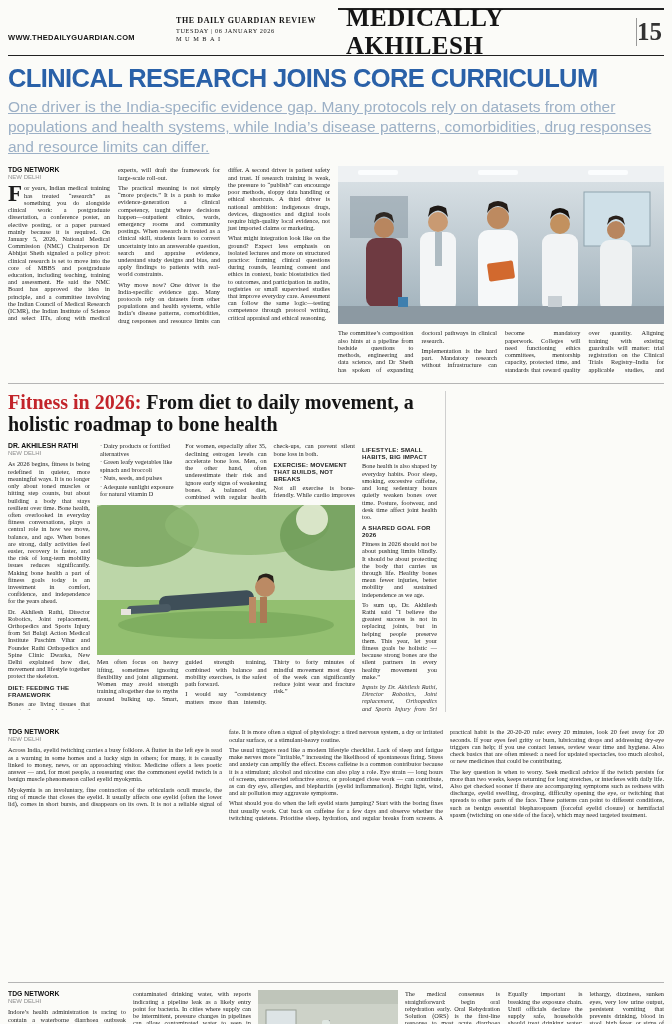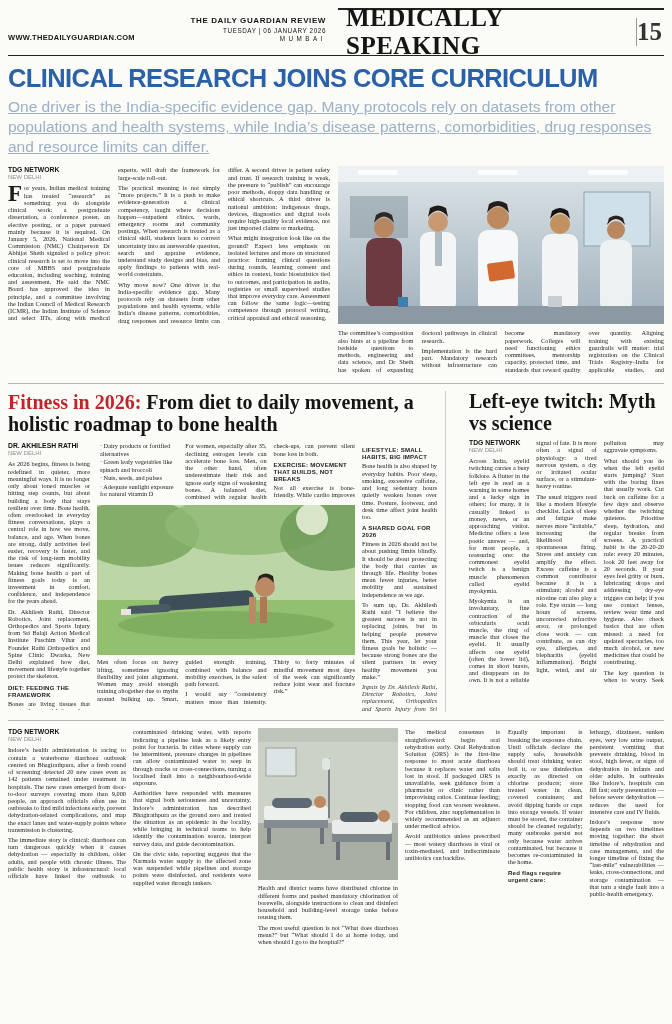--- a/index.html
+++ b/index.html
@@ -3,21 +3,21 @@
 <meta charset="utf-8">
 <style>
   * { margin:0; padding:0; box-sizing:border-box; }
   html,body { background:#e9e7e2; }
   .page{ width:672px; height:1024px; margin:0 auto; background:#fbfbf8; padding:8px; overflow:hidden;
          color:#151515; font-family:"Liberation Serif", serif; position:relative; }
 
   
   .topbar{ display:flex; height:48px; border-bottom:1.5px solid #222; padding-bottom:5px; }
   .website{ font:bold 7.5px "Liberation Sans",sans-serif; letter-spacing:.3px; width:168px; align-self:center;margin-top:16px; }
-  .paper-info{ text-align:right; font-family:Liberation Sans, sans-serif; align-self:center; width:150px; }
+  .paper-info{ text-align:left; font-family:Liberation Serif, serif; align-self:center; width:150px; }
   .pname{ font-weight:bold; font-size:8px; letter-spacing:.6px; }
   .pdate{ font-size:6.3px; letter-spacing:.6px; margin-top:1.5px; }
   .pcity{ font-size:6.3px; letter-spacing:3.5px; margin-top:1.5px; }
   .section-block{ flex:1; margin-left:12px; border-top:2px solid #222; display:flex; align-items:center;
                   justify-content:space-between; padding:4px 2px 0 8px; }
   .section-title{ font:bold 25px "Liberation Serif",serif; letter-spacing:.5px; }
   .pageno{ font:bold 25px "Liberation Serif",serif; border-left:1.5px solid #999; color:#333; }
 
   
   .main-head{ color:#2a61a8; font:800 25.5px "Liberation Sans",sans-serif;
@@ -35,21 +35,21 @@
   .bodytext p[data-type="drop"]::first-letter{ float:left; font-weight:bold; font-size:23px; line-height:18px; padding:1px 2px 0 0; }
   .bodytext p[data-type="sub"]{ font-family:"Liberation Sans",sans-serif; font-weight:bold; font-size:6.1px;
                                 line-height:7px; letter-spacing:.2px; margin:4px 0 2px; text-align:left; }
   .bodytext p[data-type="credit"]{ font-style:italic; color:#333; }
   .bodytext p[data-type="bullet"]{ margin:0 0 1.5px 3px; text-align:left; }
   .byline{ font-family:"Liberation Sans",sans-serif; margin-bottom:4px; }
   .byline .agency{ display:block; font-weight:bold; font-size:6.8px; color:#0e0e0e; }
   .byline .place{ display:block; font-size:6px; color:#8d8d8d; margin-top:1px; }
 
   
-  .middle{ display:flex; gap:23px; padding:7px 0 8px; border-bottom:1px solid #b5b5b5; }
+  .middle{ display:flex; gap:16px; padding:7px 0 8px; border-bottom:1px solid #b5b5b5;flex-direction:column; }
   .fitness{ width:438px; border-right:1px solid #cfcfcf; padding-right:8px; }
   .fitness-head{ font:bold 20px/1.1 "Liberation Serif",serif; margin-bottom:7px; }
   .kicker{ color:#c2242a; }
   .fitness-body{ display:flex; gap:7px; }
   .fcolA{ width:83px; }
   .fcolA .flow{ height:250px; overflow:hidden; }
   .fmid{ width:258px; }
   .fmid-top{ column-count:3; column-gap:7px; height:60px; overflow:hidden; }
   .fmid .photo{ margin:3px 0; }
   .fmid-bottom{ column-count:3; column-gap:7px; height:52px; overflow:hidden; }
@@ -75,21 +75,21 @@
 <div class="page">
 
   <header class="topbar">
     <div class="website">WWW.THEDAILYGUARDIAN.COM</div>
     <div class="paper-info">
       <div class="pname">THE DAILY GUARDIAN REVIEW</div>
       <div class="pdate">TUESDAY | 06 JANUARY 2026</div>
       <div class="pcity">MUMBAI</div>
     </div>
     <div class="section-block">
-      <div class="section-title">MEDICALLY SPEAKING</div>
+      <div class="section-title">MEDICALLY AKHILESH</div>
       <div class="pageno">15</div>
     </div>
   </header>
 
   <section>
     <h1 class="main-head">CLINICAL RESEARCH JOINS CORE CURRICULUM</h1>
     <p class="deck">One driver is the India-specific evidence gap. Many protocols rely on datasets from other populations and health systems, while India’s disease patterns, comorbidities, drug responses and resource limits can differ.</p>
     <div class="main-body">
       <div class="main-left">
         <div class="cols3 bodytext">
@@ -210,21 +210,20 @@
             <p>Bone health is also shaped by everyday habits. Poor sleep, smoking, excessive caffeine, and long sedentary hours quietly weaken bones over time. Posture, footwear, and desk time affect joint health too.</p>
             <p data-type="sub">A SHARED GOAL FOR 2026</p>
             <p>Fitness in 2026 should not be about pushing limits blindly. It should be about protecting the body that carries us through life. Healthy bones mean fewer injuries, better mobility and sustained independence as we age.</p>
             <p>To sum up, Dr. Akhilesh Rathi said “I believe the greatest success is not in replacing joints, but in helping people preserve them. This year, let your fitness goals be holistic — because strong bones are the silent partners in every healthy movement you make.”</p>
             <p data-type="credit">Inputs by Dr. Akhilesh Rathi, Director Robotics, Joint replacement, Orthopedics and Sports Injury from Sri Balaji Action Medical Institute Paschim Vihar and Founder Rathi Orthopedics and Spine Clinic Dwarka, New Delhi</p>
           </div>
       </div>
     </article>
 
     <article class="lefteye">
-      <h2 class="lefteye-head">Left-eye twitch: Myth vs science</h2>
       <div class="cols3n bodytext">
         <div class="byline">
           <span class="agency">TDG NETWORK</span>
           <span class="place">NEW DELHI</span>
         </div>
         <div>
             <p>Across India, eyelid twitching carries a busy folklore. A flutter in the left eye is read as a warning in some homes and a lucky sign in others; for many, it is casually linked to money, news, or an approaching visitor. Medicine offers a less poetic answer — and, for most people, a reassuring one: the commonest eyelid twitch is a benign muscle phenomenon called eyelid myokymia.</p>
             <p>Myokymia is an involuntary, fine contraction of the orbicularis oculi muscle, the ring of muscle that closes the eyelid. It usually affects one eyelid (often the lower lid), comes in short bursts, and disappears on its own. It is not a reliable signal of fate. It is more often a signal of physiology: a tired nervous system, a dry or irritated ocular surface, or a stimulant-heavy routine.</p>
             <p>The usual triggers read like a modern lifestyle checklist. Lack of sleep and fatigue make nerves more “irritable,” increasing the likelihood of spontaneous firing. Stress and anxiety can amplify the effect. Excess caffeine is a common contributor because it is a stimulant; alcohol and nicotine can also play a role. Eye strain — long hours of screens, uncorrected refractive error, or prolonged close work — can contribute, as can dry eye, allergies, and blepharitis (eyelid inflammation). Bright light, wind, and air pollution may aggravate symptoms.</p>
             <p>What should you do when the left eyelid starts jumping? Start with the boring fixes that usually work. Cut back on caffeine for a few days and observe whether the twitching quietens. Prioritise sleep, hydration, and regular breaks from screens. A practical habit is the 20-20-20 rule: every 20 minutes, look 20 feet away for 20 seconds. If your eyes feel gritty or burn, lubricating drops and addressing dry-eye triggers can help; if you use contact lenses, review wear time and hygiene. Also check basics that are often missed: a need for updated spectacles, too much alcohol, or new medicines that could be contributing.</p>

